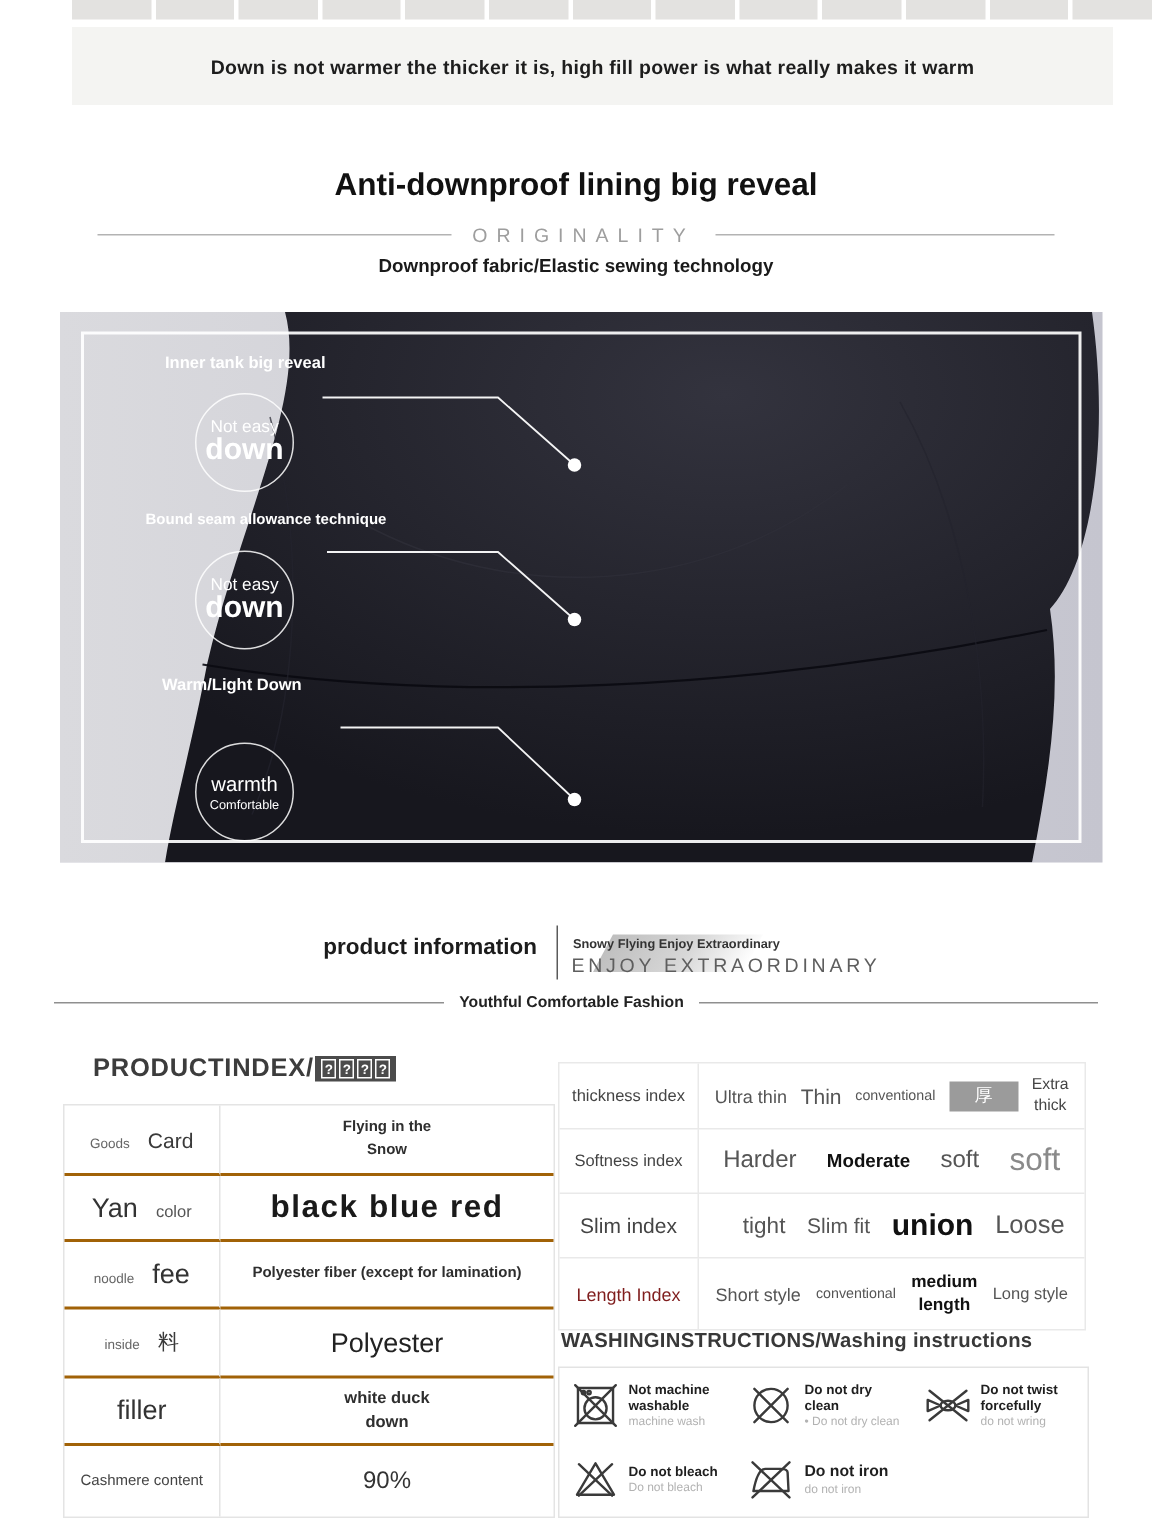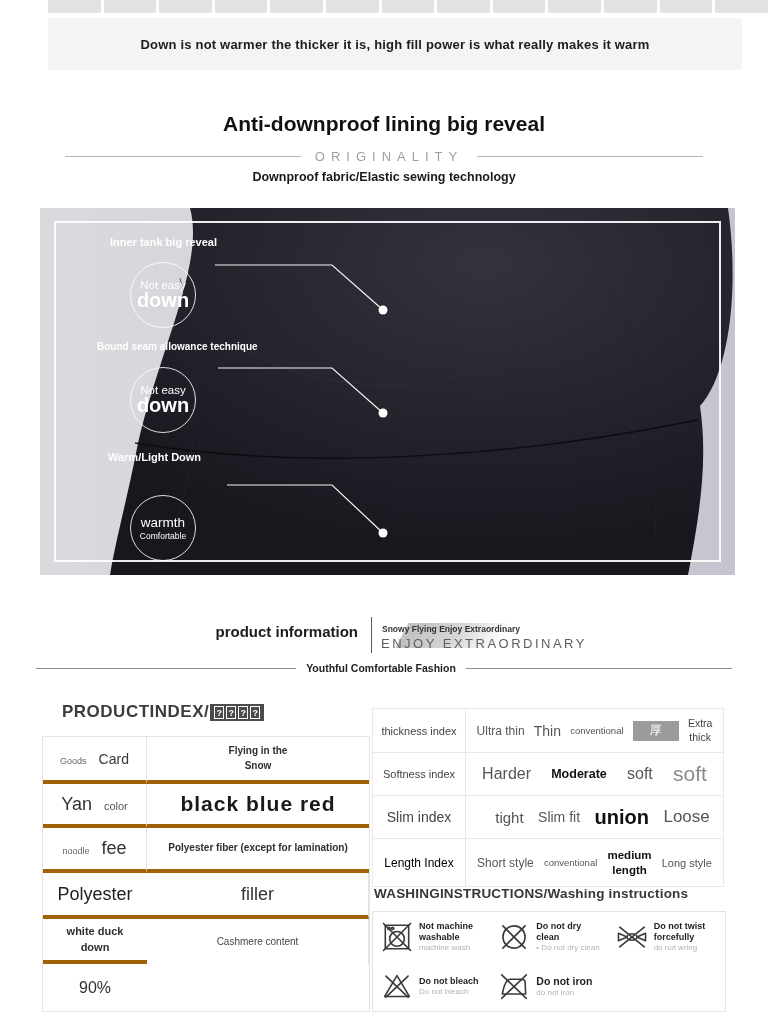--- a/index.html
+++ b/index.html
@@ -62,21 +62,21 @@
   .pidx-heading { position:absolute; left:62px; top:702px; display:flex; align-items:center; }
   .pidx-heading .word { font-size:17px; font-weight:bold; color:#3c3c3c; letter-spacing:.5px; }
   .pidx-heading .tofu-box { background:#4b4b4b; padding:2px 4px; margin-left:1px; display:flex; gap:2px; }
   .pidx-heading .tofu-box span { display:inline-block; width:10px; height:13px; border:1px solid #fff;
                                  color:#fff; font-size:9px; font-weight:bold; text-align:center; line-height:12px; }
 
   
   .spec-table { position:absolute; left:42px; top:736px; width:328px;
                 border:1px solid #e4e4e4; display:grid; grid-template-columns:104px 1fr;
                 grid-template-rows:47px 44px 45px 46px 45px 47px; }
-  .spec-table .cell { border-right:1px solid #e4e4e4; border-bottom:4px solid #a16207;
+  .spec-table .cell { border-right:1px solid #e4e4e4; border-bottom:2px solid #a16207;
                       display:flex; align-items:center; justify-content:center; text-align:center; }
   .spec-table .cell.last-col { border-right:none; }
   .spec-table .cell.last-row { border-bottom:none; }
   .kv { display:flex; align-items:baseline; gap:12px; }
   .fs9  { font-size:9px;  color:#666; }
   .fs10 { font-size:10px; color:#444; }
   .fs11 { font-size:11px; color:#555; }
   .fs14 { font-size:14px; color:#3a3a3a; }
   .fs18 { font-size:18px; color:#333; }
   .val-sm  { font-size:10px; font-weight:bold; color:#2e2e2e; white-space:pre-line; line-height:1.45; }
@@ -86,21 +86,21 @@
 
   
   .index-table { position:absolute; left:372px; top:708px; width:352px;
                  border:1px solid #e9e9e9; display:grid; grid-template-columns:93px 1fr;
                  grid-template-rows:44px 43px 43px 47px; }
   .index-table .cell { border-right:1px solid #e9e9e9; border-bottom:1px solid #e9e9e9;
                        display:flex; align-items:center; justify-content:center; text-align:center; }
   .index-table .cell.last-col { border-right:none; justify-content:space-around; padding:0 6px; }
   .index-table .cell.last-row { border-bottom:none; }
   .it-label11 { font-size:11px; color:#444; }
-  .it-label12 { font-size:12px; color:#000000; }
+  .it-label12 { font-size:12px; color:#7f1d1d; }
   .it-label14 { font-size:14px; color:#444; }
   .v12 { font-size:12px; color:#555; }
   .v14 { font-size:14px; color:#555; }
   .v95 { font-size:9.5px; color:#555; }
   .v16 { font-size:16px; color:#555; }
   .vbold12 { font-size:12.5px; font-weight:bold; color:#111; }
   .vsoft21 { font-size:21px; color:#8a8a8a; }
   .v15 { font-size:15px; color:#555;margin-left:16px; }
   .vunion { font-size:20px; font-weight:bold; color:#111; }
   .v17 { font-size:17px; color:#555; }
@@ -261,20 +261,26 @@
     <div class="cell">
       <span class="kv">
           <span class="fs9">noodle</span>
           <span class="fs18">fee</span>
         </span>
     </div>
     <div class="cell last-col">
       <span class="val-sm">Polyester fiber (except for lamination)</span>
     </div>
 
+    <div class="cell">
+      <span class="kv">
+          <span class="fs9">inside</span>
+          <span class="fs14">料</span>
+        </span>
+    </div>
     <div class="cell last-col">
       <span class="val-md">Polyester</span>
     </div>
 
     <div class="cell">
       <span class="fs18">filler</span>
     </div>
     <div class="cell last-col">
       <span class="val-sm" style="font-size:11px;">white duck
 down</span>

